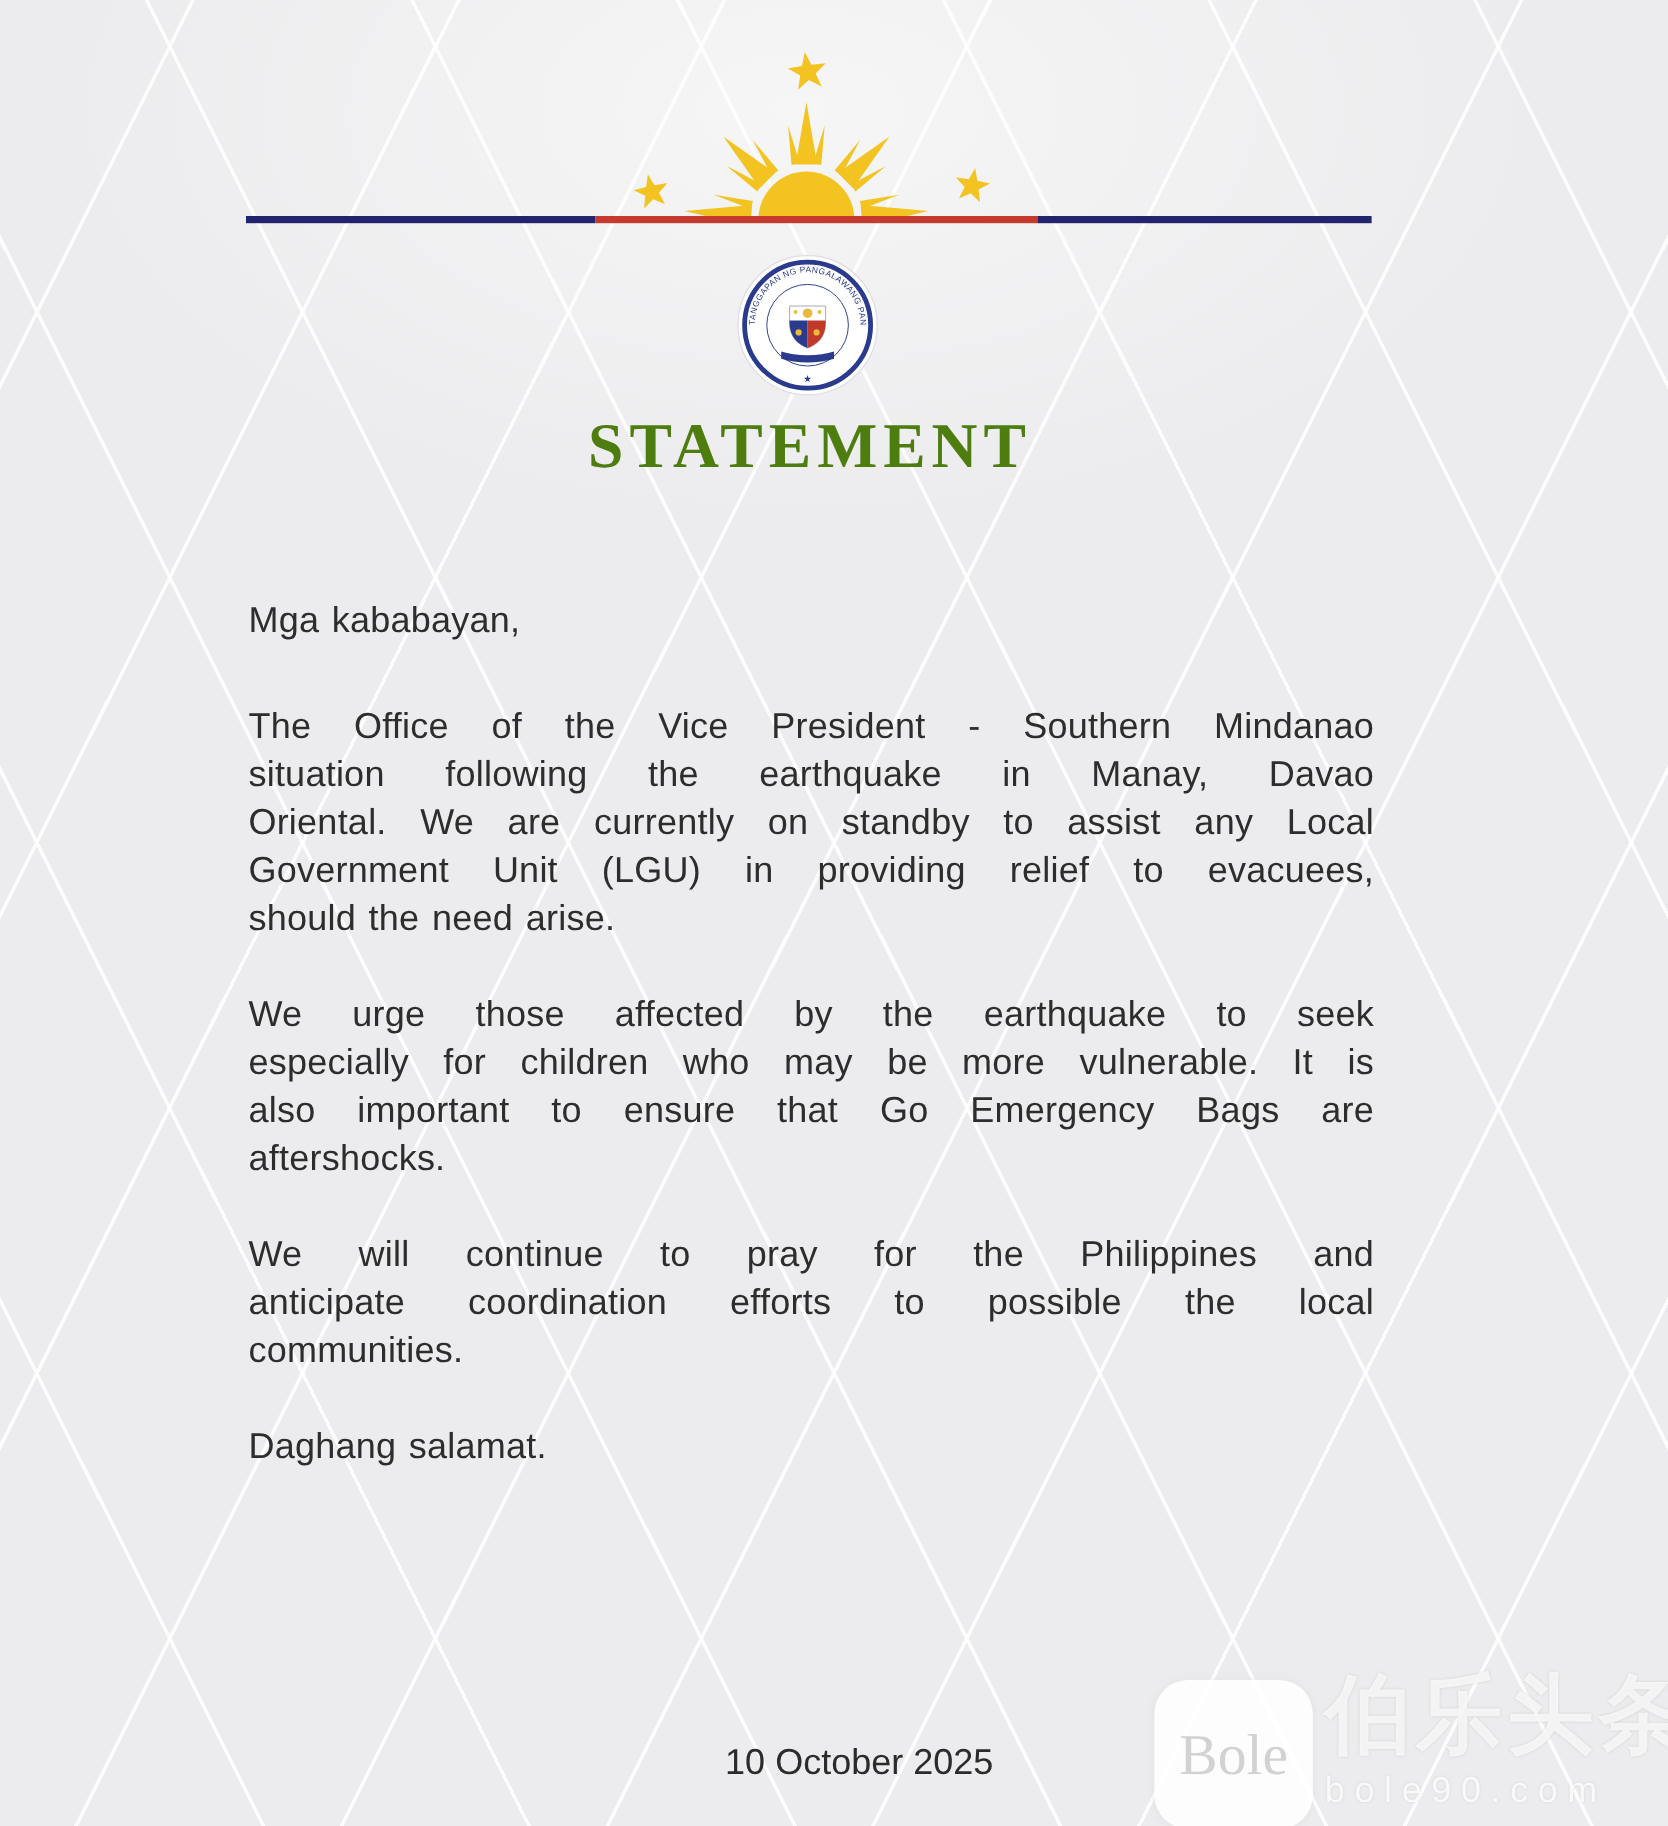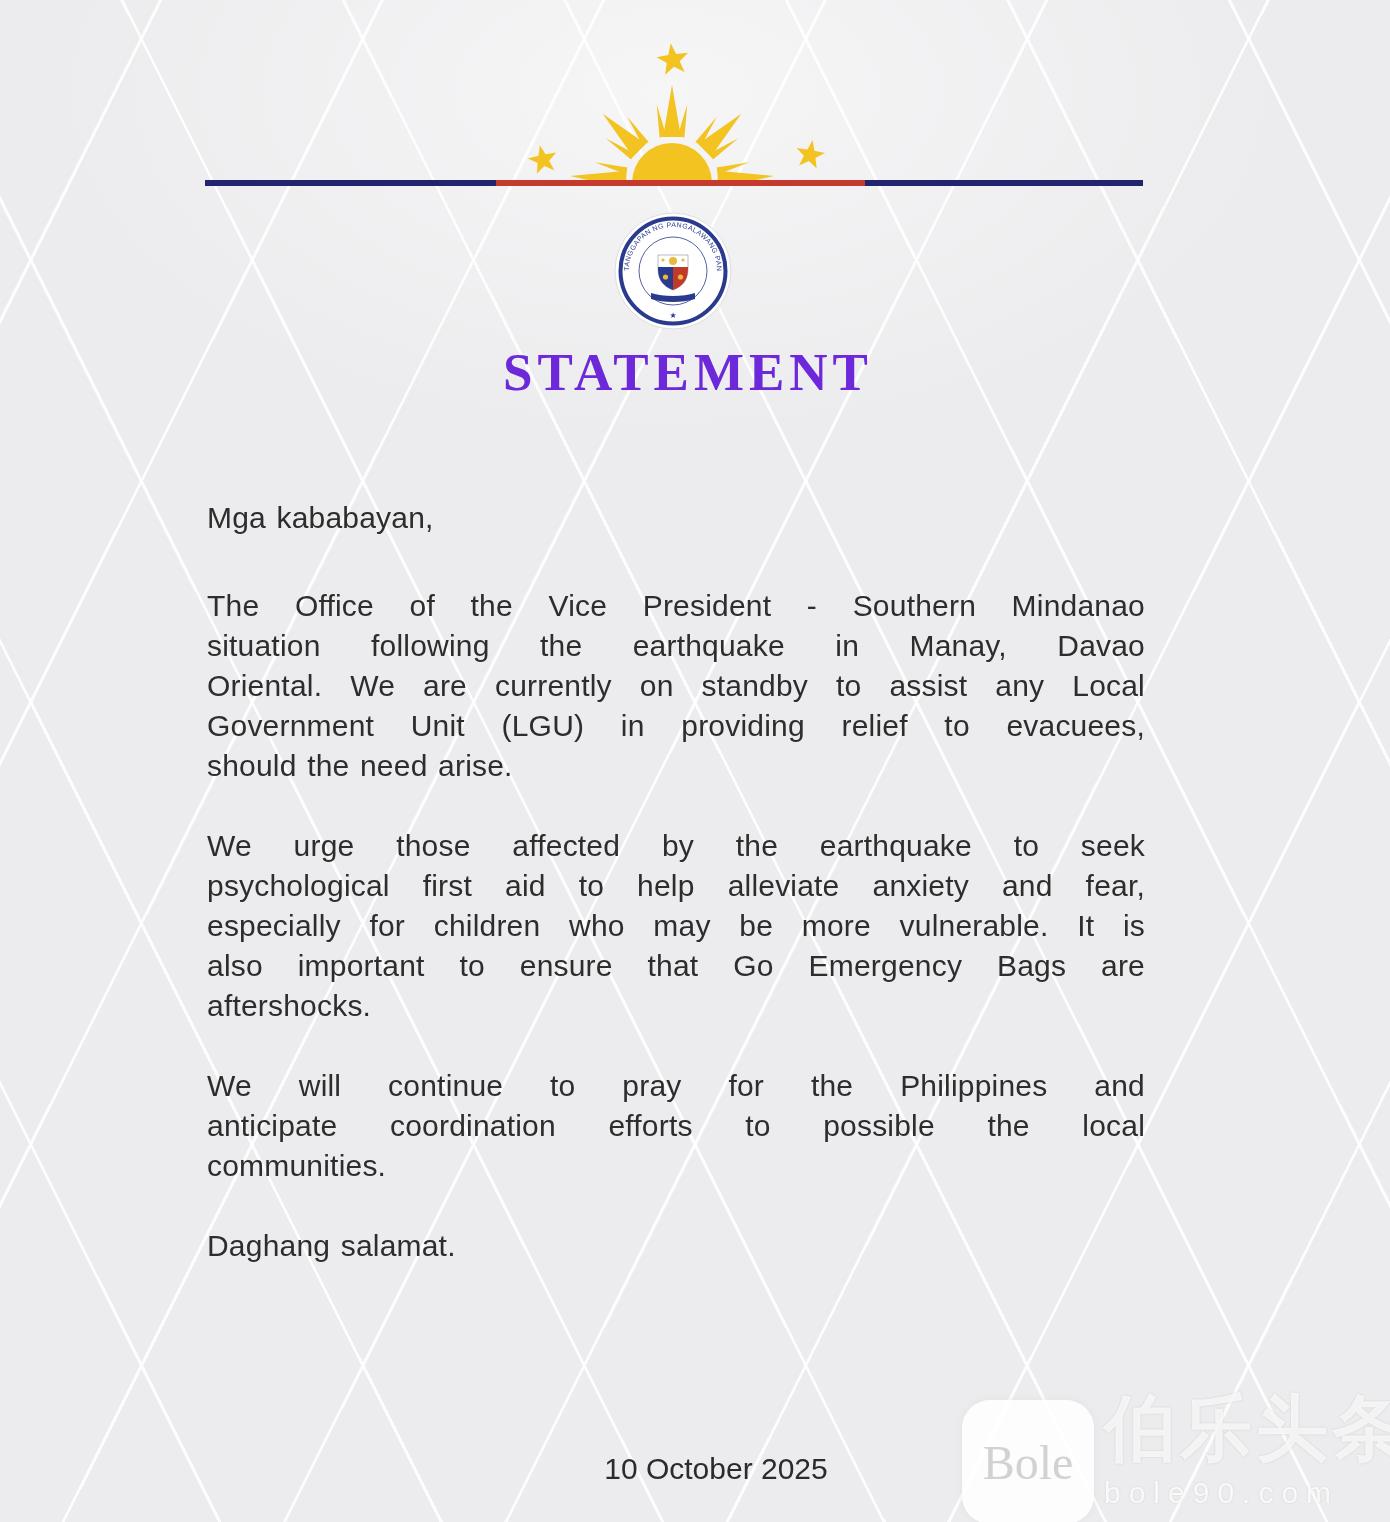--- a/index.html
+++ b/index.html
@@ -14,23 +14,23 @@
     color:#2d2d2d;
   }
   .sun-svg{position:absolute;left:502px;top:21px;width:340px;height:164px;}
   .sun-svg .gold{fill:var(--sun,#F3C322);}
   .divider{position:absolute;left:205px;top:180px;width:938px;height:6px;display:flex;z-index:3;}
   .divider .seg-blue{background:var(--navy,#23246E);height:100%;}
   .divider .seg-red{background:var(--red,#C43A2F);height:100%;}
   .seg-b1{width:291px;} .seg-r{width:369px;} .seg-b2{width:278px;}
   .seal-svg{position:absolute;left:613px;top:211px;width:120px;height:120px;}
   .title{
-    position:absolute;top:342px;left:16px;width:1344px;text-align:center;
+    position:absolute;top:342px;left:3px;width:1344px;text-align:center;
     font-family:"Liberation Serif","DejaVu Serif",serif;
-    font-size:53px;font-weight:600;letter-spacing:5px;color:#6d28d9;margin:0;
+    font-size:53px;font-weight:600;letter-spacing:5px;color:#4d7c0f;margin:0;
   }
   .body-text{position:absolute;left:207px;top:498px;width:938px;font-size:30px;line-height:40px;letter-spacing:0.2px;word-spacing:2px;color:#2d2d2d;}
   .salutation{margin:0 0 48px 0;}
   .para{margin:0 0 40px 0;}
   .jline{text-align:justify;text-align-last:justify;height:40px;white-space:normal;}
   .jline.last{text-align-last:left;}
   .closing{margin:0;}
   .date-line{position:absolute;top:1452px;left:0;width:1358px;text-align:center;font-size:30px;color:#2b2b2b;margin-left:37px;}
   .watermark{position:absolute;left:962px;top:1388px;display:flex;align-items:flex-start;}
   .wm-badge{
@@ -116,21 +116,20 @@
   <div class="para">
     <div class="jline">The Office of the Vice President - Southern Mindanao</div>
     <div class="jline">situation following the earthquake in Manay, Davao</div>
     <div class="jline">Oriental. We are currently on standby to assist any Local</div>
     <div class="jline">Government Unit (LGU) in providing relief to evacuees,</div>
     <div class="jline last">should the need arise.</div>
   </div>
 
   <div class="para">
     <div class="jline">We urge those affected by the earthquake to seek</div>
-    <div class="jline">psychological first aid to help alleviate anxiety and fear,</div>
     <div class="jline">especially for children who may be more vulnerable. It is</div>
     <div class="jline">also important to ensure that Go Emergency Bags are</div>
     <div class="jline last">aftershocks.</div>
   </div>
 
   <div class="para">
     <div class="jline">We will continue to pray for the Philippines and</div>
     <div class="jline">anticipate coordination efforts to possible the local</div>
     <div class="jline last">communities.</div>
   </div>

